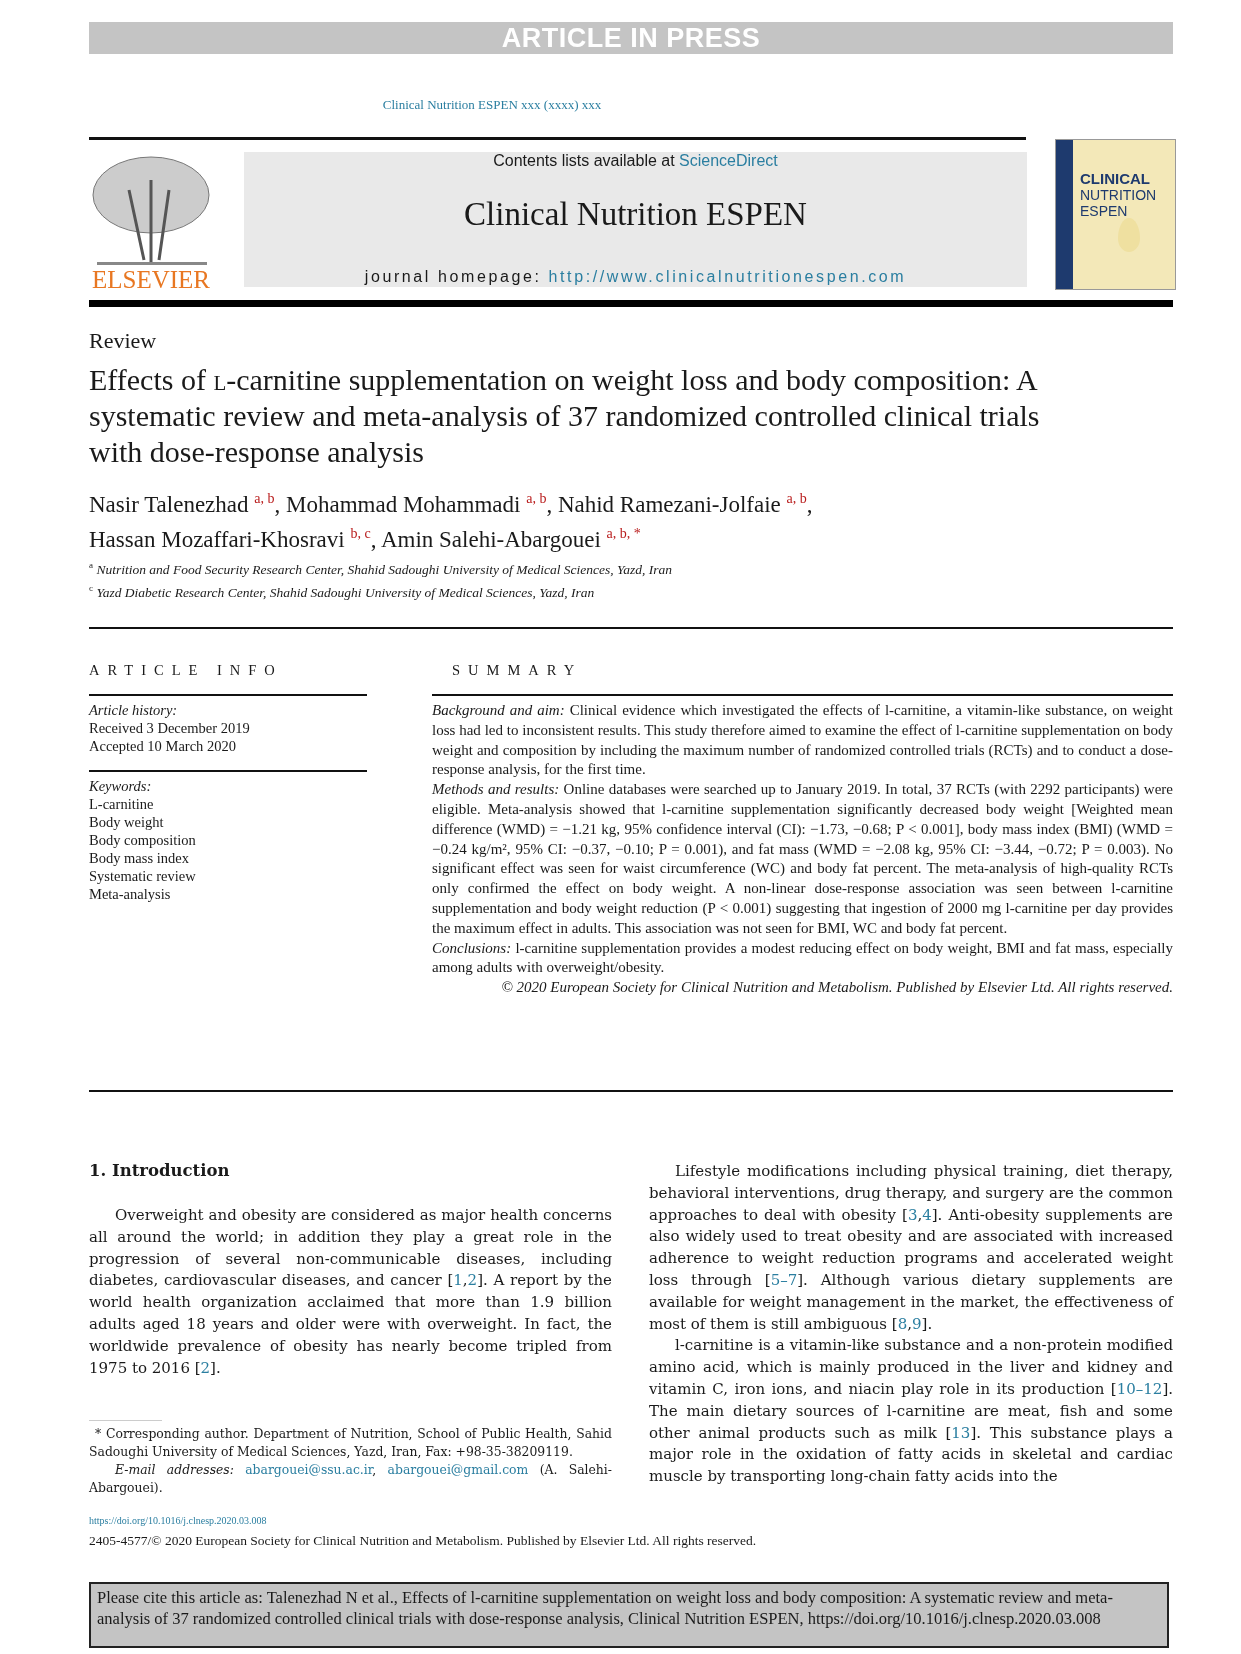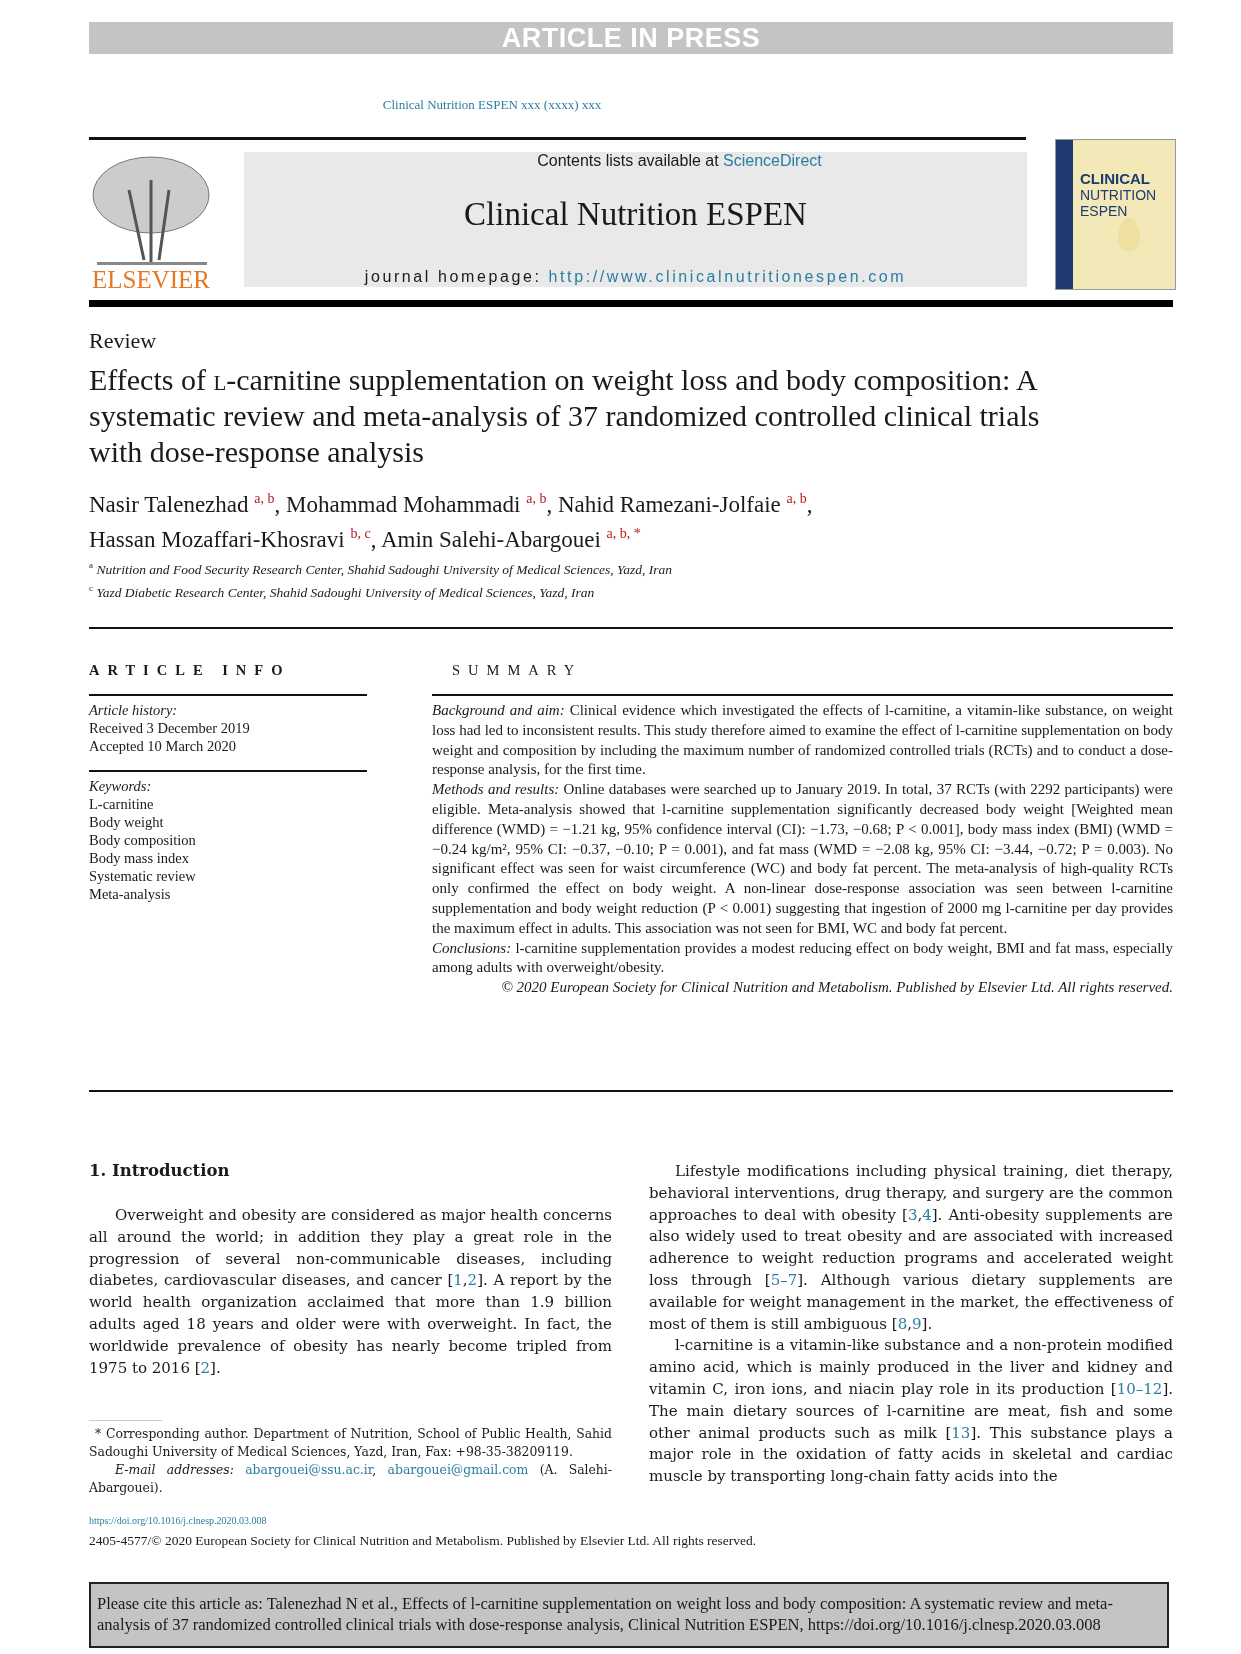--- a/index.html
+++ b/index.html
@@ -5,34 +5,34 @@
   html, body { margin:0; padding:0; background:#fff; }
   body { width:1241px; height:1654px; position:relative; overflow:hidden; font-family:"Liberation Serif", serif; color:#1a1a1a; }
   .abs { position:absolute; }
   .link { color:#2a7ea0; }
   .sc { font-variant: small-caps; }
   #aip { left:89px; top:22px; width:1084px; height:32px; background:#c4c4c4; color:#fff; font-family:"Liberation Sans", sans-serif; font-weight:bold; font-size:27px; text-align:center; line-height:32px; letter-spacing:0.5px; }
   #jref { left:0; width:984px; top:97px; text-align:center; font-size:13px; }
   #rule-top { left:89px; top:137px; width:937px; height:3px; background:#111; }
   #logo { left:89px; top:150px; width:125px; height:143px; }
   #banner { left:244px; top:152px; width:783px; height:135px; background:#e9e9e9; }
-  #contents { left:0; width:783px; top:0; text-align:center; font-family:"Liberation Sans", sans-serif; font-size:16px;padding-left:44px; }
+  #contents { left:0; width:783px; top:0; text-align:center; font-family:"Liberation Sans", sans-serif; font-size:16px; }
   #jtitle { left:0; width:783px; top:44px; text-align:center; font-size:33px; }
   #homepage { left:0; width:783px; top:116px; text-align:center; font-family:"Liberation Sans", sans-serif; font-size:16px; letter-spacing:2.6px; }
   #cover { left:1055px; top:139px; width:119px; height:149px; border:1px solid #999; background:linear-gradient(90deg,#1e3a6e 0 14%, #f3e8b8 14% 100%); }
   #rule-thick { left:89px; top:300px; width:1084px; height:7px; background:#000; }
   #rtype { left:89px; top:328px; font-size:22px; }
   #title { left:89px; top:362px; width:1000px; font-size:30px; line-height:36px; }
   #authors { left:89px; top:484px; width:1000px; font-size:23px; line-height:29px; }
   #authors sup { font-size:14px; color:#b91c1c; }
   #affils { left:89px; top:556px; width:900px; font-size:13.5px; font-style:italic; line-height:18px; }
   #affils sup { font-style:normal; font-size:9px; }
   #rule-mid { left:89px; top:627px; width:1084px; height:2px; background:#111; }
   .sechead { font-family:"Liberation Serif", serif; font-size:14.5px; letter-spacing:8px; }
-  #ai-head { left:89px; top:662px;font-weight:bold; }
+  #ai-head { left:89px; top:662px; }
   #sum-head { left:432px; top:662px;margin-left:20px; }
   .srule { height:1.5px; background:#111; }
   #ai-rule1 { left:89px; top:694px; width:278px; }
   #ai-rule2 { left:89px; top:770px; width:278px; }
   #sum-rule { left:432px; top:694px; width:741px; }
   .info { font-size:14.5px; line-height:18px; }
   #history { left:89px; top:701px; }
   #keywords { left:89px; top:777px; }
   #summary { left:432px; top:701px; width:741px; font-size:15px; line-height:19.8px; text-align:justify; }
   #summary .lab { font-style:italic; }
@@ -40,21 +40,21 @@
   #rule-bot { left:89px; top:1090px; width:1084px; height:2px; background:#111; }
   #intro-head { left:89px; top:1161px; font-weight:bold; font-size:16.5px; font-family:"DejaVu Serif", serif; }
   .col { font-family:"DejaVu Serif", serif; font-size:15px; line-height:21.8px; text-align:justify; }
   #col-left { left:89px; top:1205px; width:523px; }
   #col-right { left:649px; top:1161px; width:524px; }
   .indent { text-indent:26px; }
   #fn-rule { left:89px; top:1420px; width:73px; height:1px; background:#ccc; }
   #footnote { left:89px; top:1425px; width:523px; font-family:"DejaVu Serif", serif; font-size:12.4px; line-height:18px; text-align:justify; }
   #doi { left:89px; top:1515px; font-size:10px; }
   #issn { left:89px; top:1533px; font-size:13.5px; }
-  #cite { left:89px; top:1582px; width:1080px; height:66px; background:#c4c4c4; border:2px solid #222; font-size:16.5px; line-height:21px; padding:9px 6px; box-sizing:border-box; }
+  #cite { left:89px; top:1582px; width:1080px; height:66px; background:#c4c4c4; border:2px solid #222; font-size:16.5px; line-height:21px; padding:3px 6px; box-sizing:border-box; }
 </style>
 </head>
 <body>
 
 <div id="aip" class="abs">ARTICLE IN PRESS</div>
 <div id="jref" class="abs link">Clinical Nutrition ESPEN xxx (xxxx) xxx</div>
 <div id="rule-top" class="abs"></div>
 
 <div id="logo" class="abs">
   <svg width="125" height="143" viewBox="0 0 125 143">

